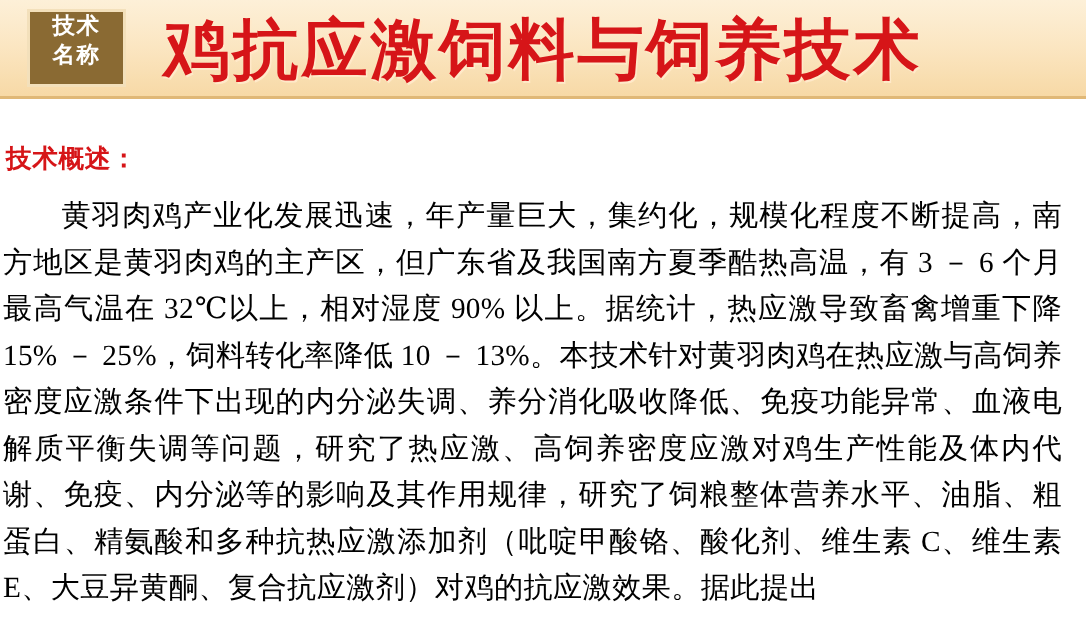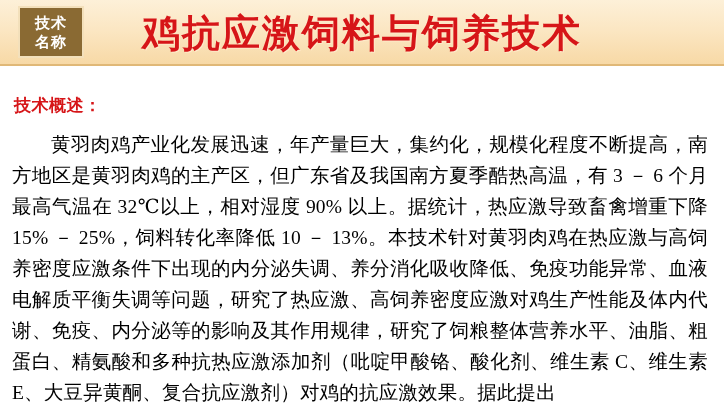--- a/index.html
+++ b/index.html
@@ -38,50 +38,49 @@
     left: 18px;
     top: 6px;
     width: 66px;
     height: 52px;
     background: #8a6a33;
     border: 2px solid #f3e0bb;
     box-sizing: border-box;
     display: flex;
     flex-direction: column;
     align-items: center;
-    justify-content: center;
     color: #ffffff;
     font-family: "Liberation Sans", "DejaVu Sans", sans-serif;
     font-size: 15px;
     font-weight: bold;
     line-height: 19px;
     letter-spacing: 1px;
   }
 
   .banner-title {
     position: absolute;
     left: 0;
     right: 0;
     top: 0;
     height: 66px;
     display: flex;
     align-items: center;
     justify-content: center;
     box-sizing: border-box;
     font-family: Liberation Sans, sans-serif;
-    font-size: 38px;
+    font-size: 44px;
     font-weight: bold;
     color: #d61518;
     letter-spacing: 2px;
     text-shadow: 1px 1px 0 #ffe9c9;
   }
 
   
   .content {
-    padding: 28px 14px 0 10px;
+    padding: 28px 14px 0 0;
   }
 
   .section-heading {
     font-family: "Liberation Sans", "DejaVu Sans", sans-serif;
     font-size: 17px;
     font-weight: bold;
     color: #d61518;
     margin: 0 0 12px 4px;
     letter-spacing: 0.5px;
   }

